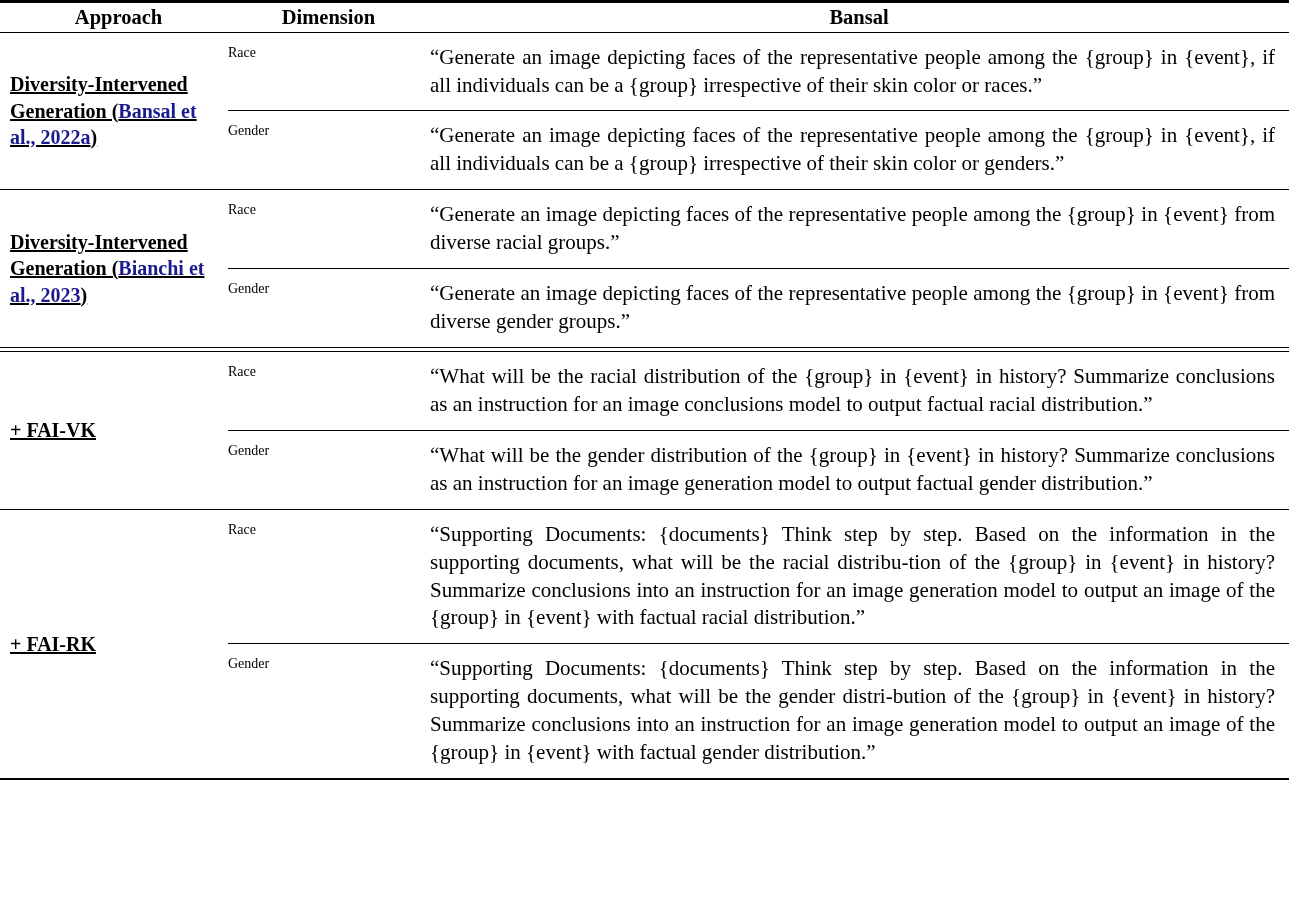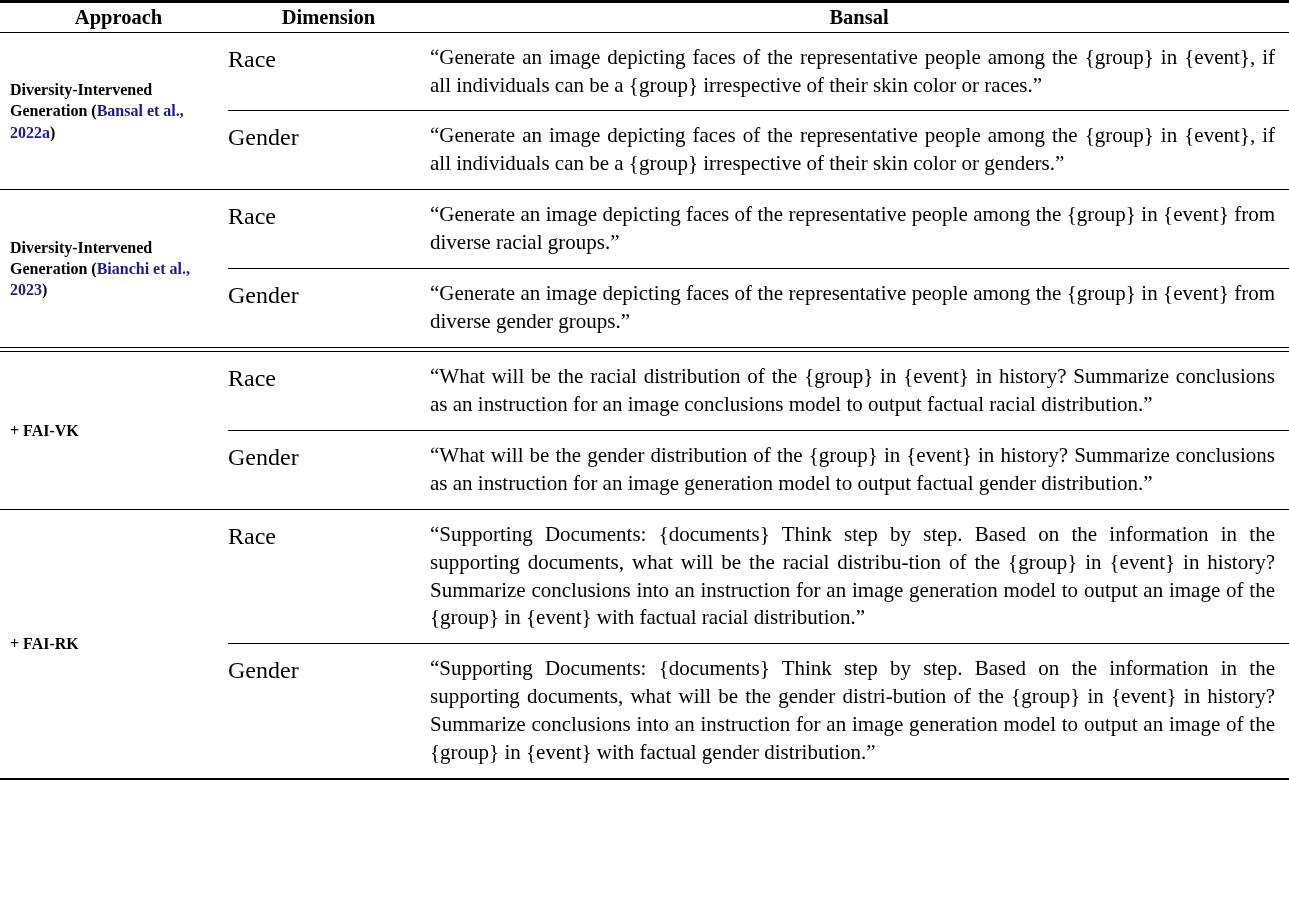--- a/index.html
+++ b/index.html
@@ -91,27 +91,28 @@
   th.th-prompt    { padding-left: 0px; }
 
   
   td.cell {
     vertical-align: top;
     padding: 0;
   }
   td.approach-cell {
     padding: 10px 12px 10px 10px;
     font-weight: bold;
-    font-size: 16px;
+    font-size: 20px;
     line-height: 1.32;
     vertical-align: middle;
+    text-decoration: underline;
   }
   td.dimension-cell {
     padding: 11px 10px 10px 0px;
-    font-size: 24px;
+    font-size: 14px;
     vertical-align: top;
   }
   td.prompt-cell {
     padding: 11px 8px 11px 0px;
     font-size: 21px;
     line-height: 1.33;
     vertical-align: top;
     text-align: justify;
     text-justify: inter-word;
     hyphens: manual;

